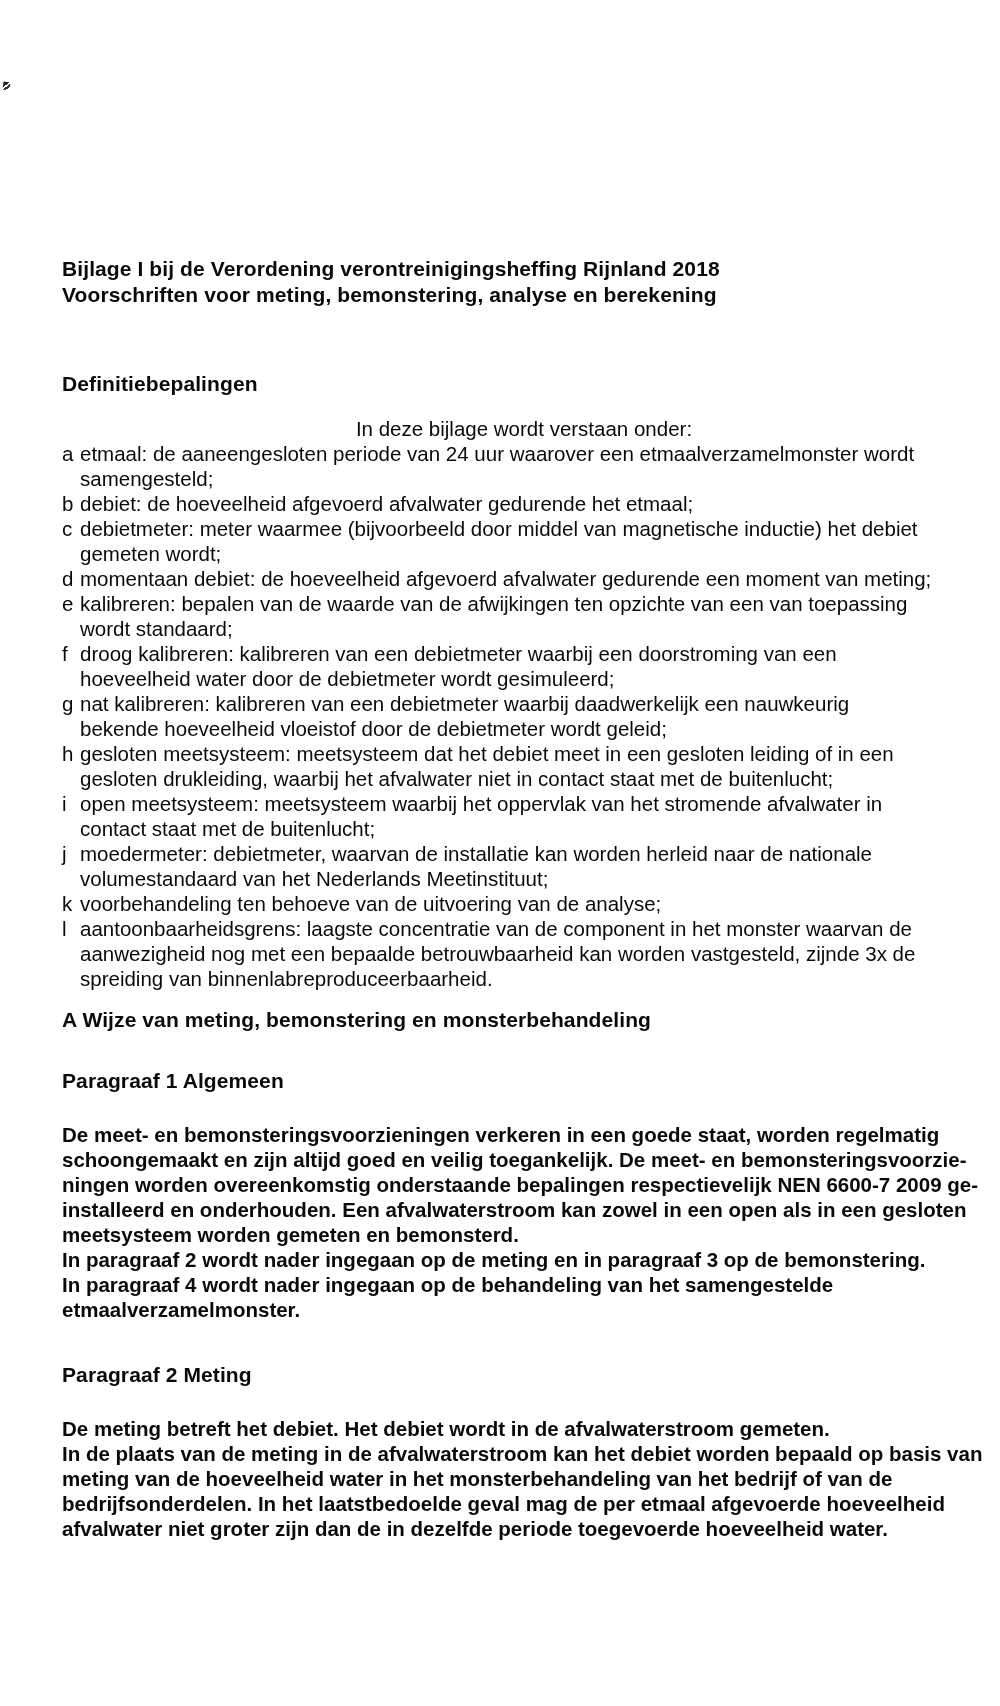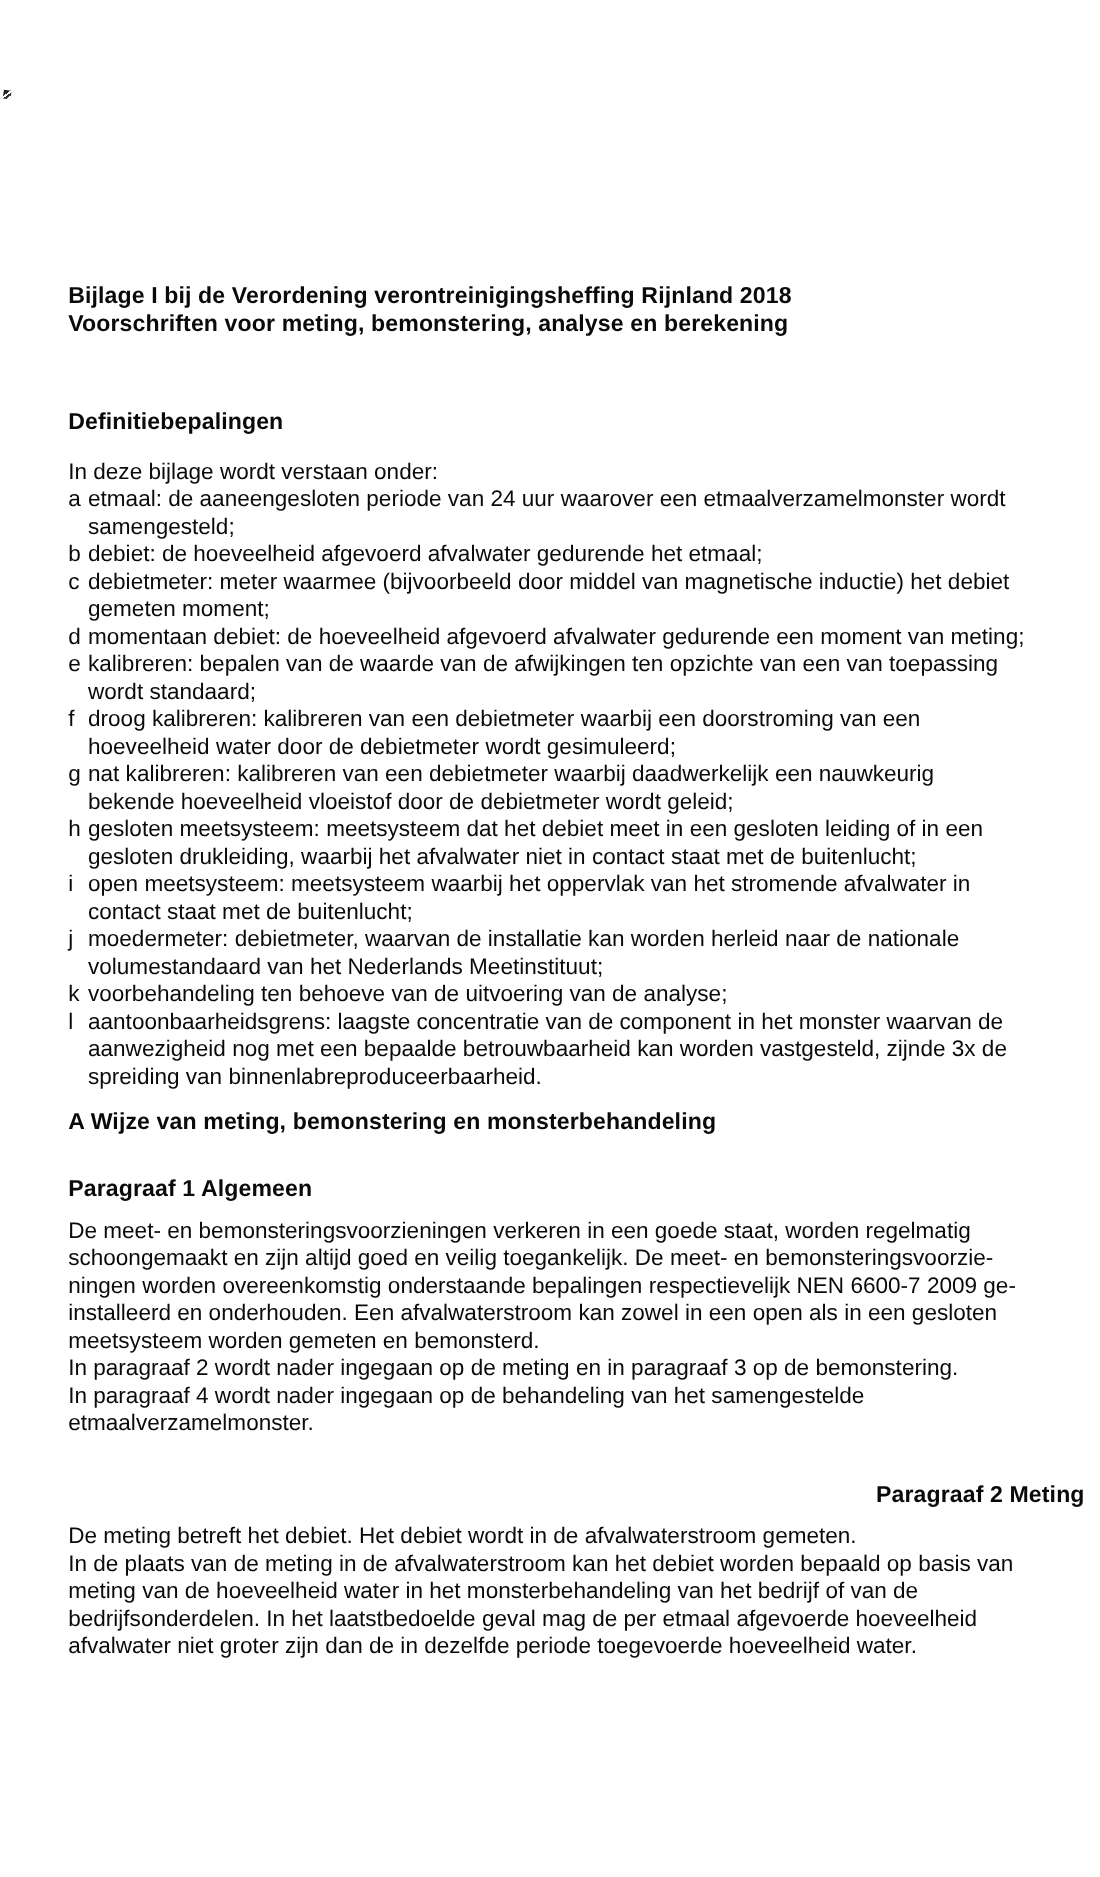--- a/index.html
+++ b/index.html
@@ -45,32 +45,32 @@
     white-space: nowrap;
     letter-spacing: 0.1px;
   }
   .h1 { margin-top: 256px; }
   .h2 { }
   .h3 { margin-top: 63px; }
   .body-text {
     font-size: 20.5px;
     line-height: 25px;
   }
-  .intro { margin-top: 19px; }
+  .intro { margin-top: 19px; text-align: center; }
   .ln { white-space: nowrap; }
   .def-item { display: flex; }
   .def-letter {
     flex: 0 0 18px;
     white-space: nowrap;
   }
   .def-text { flex: 1 1 auto; min-width: 0; }
   .sec-h  { margin-top: 16px; }
   .par-h  { margin-top: 35px; }
-  .par-h2 { margin-top: 40px; text-align: right; }
-  .par-body { margin-top: 12px; }
+  .par-h2 { margin-top: 40px; }
+  .par-body { margin-top: 28px; font-weight: bold; }
 </style>
 </head>
 <body>
 
 <div class="page">
   <div class="speck"></div>
 
   <div class="content">
 
     <div class="h h1">Bijlage I bij de Verordening verontreinigingsheffing Rijnland 2018</div>
@@ -95,21 +95,21 @@
         <div class="def-letter">b</div>
         <div class="def-text">
           <div class="ln">debiet: de hoeveelheid afgevoerd afvalwater gedurende het etmaal;</div>
         </div>
       </div>
 
       <div class="def-item">
         <div class="def-letter">c</div>
         <div class="def-text">
           <div class="ln">debietmeter: meter waarmee (bijvoorbeeld door middel van magnetische inductie) het debiet</div>
-          <div class="ln">gemeten moment;</div>
+          <div class="ln">gemeten wordt;</div>
         </div>
       </div>
 
       <div class="def-item">
         <div class="def-letter">d</div>
         <div class="def-text">
           <div class="ln">momentaan debiet: de hoeveelheid afgevoerd afvalwater gedurende een moment van meting;</div>
         </div>
       </div>
 

